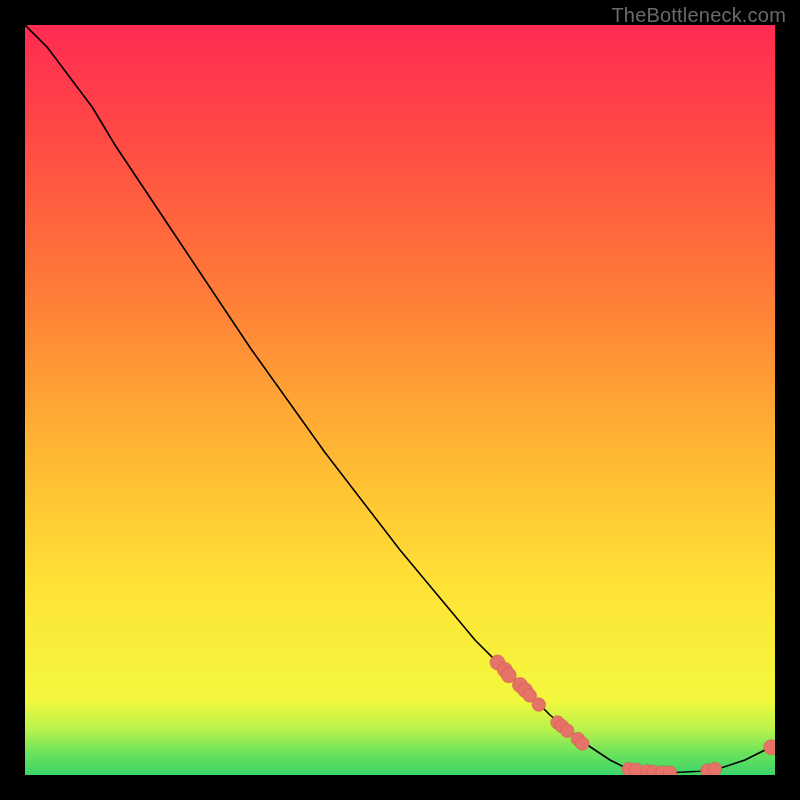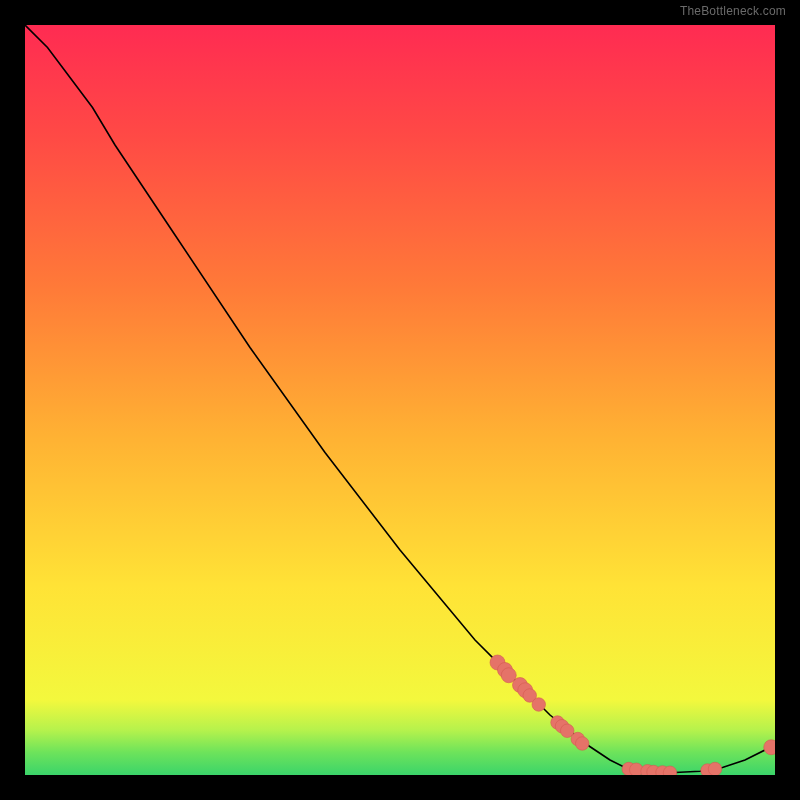--- a/index.html
+++ b/index.html
@@ -9,21 +9,21 @@
     height: 800px;
     background: #000;
     font-family: Arial, Helvetica, sans-serif;
     overflow: hidden;
   }
   .watermark {
     position: absolute;
     top: 4px;
     right: 14px;
     color: #6a6a6a;
-    font-size: 12px;
+    font-size: 20px;
     font-weight: 500;
     z-index: 10;
     letter-spacing: 0.2px;
   }
   .plot-area {
     position: absolute;
     left: 25px;
     top: 25px;
     width: 750px;
     height: 750px;

